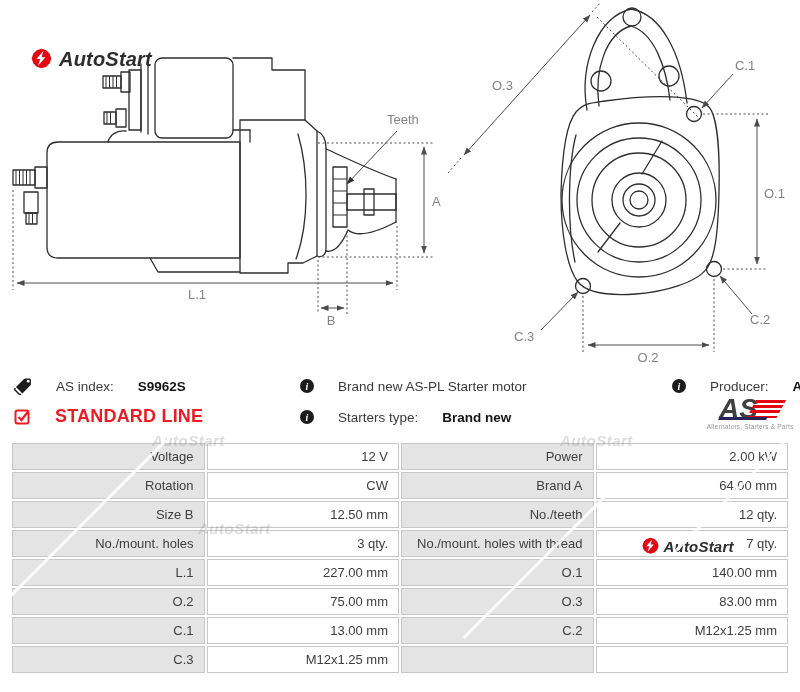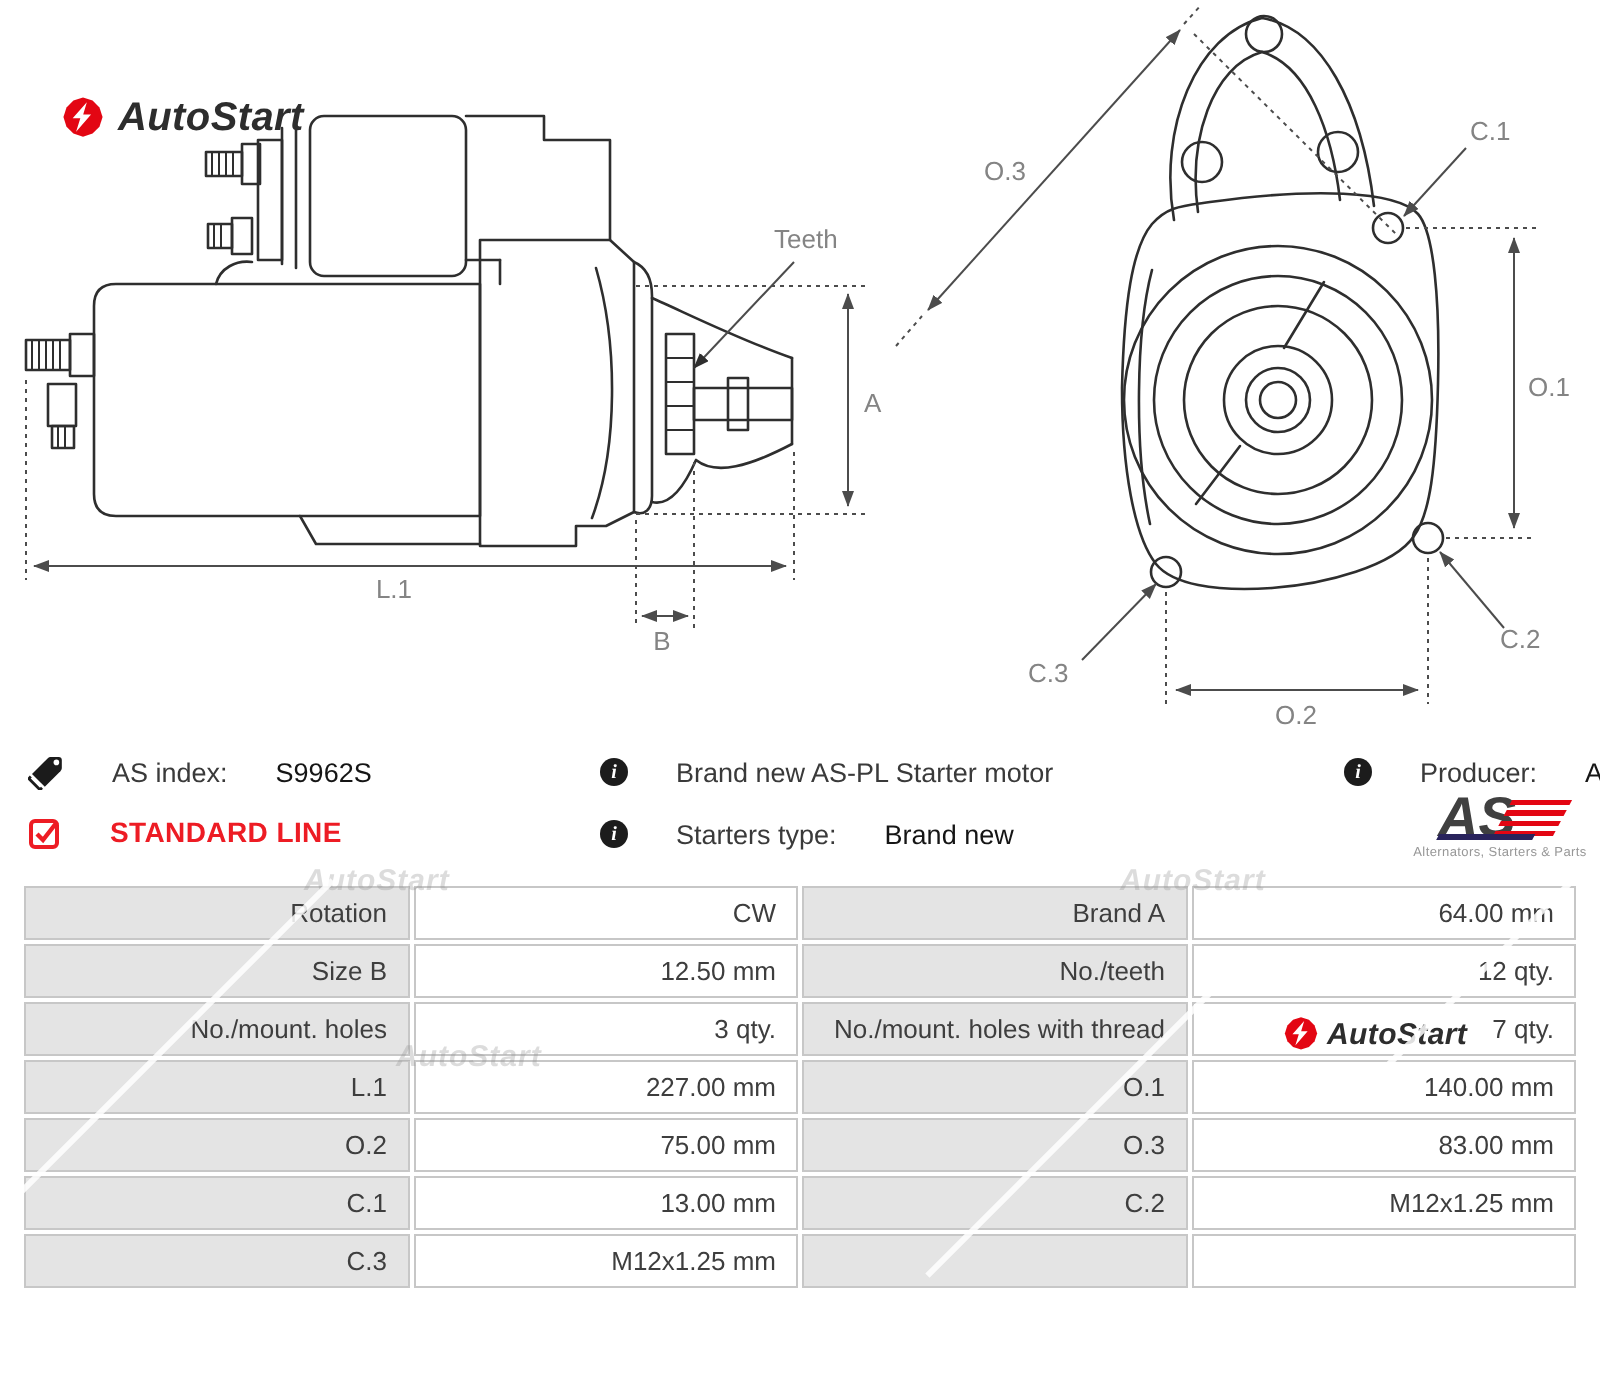--- a/index.html
+++ b/index.html
@@ -14,22 +14,22 @@
   .dot{fill:none;stroke:#4c4c4c;stroke-width:1;stroke-dasharray:2 2.5;}
   .dimtext{fill:#848484;font-size:13px;font-family:"Liberation Sans",sans-serif;}
 
   
   .brand{position:absolute;left:30px;top:48px;display:flex;align-items:center;gap:6px;}
   .brand-text{font-size:20px;font-weight:bold;font-style:italic;color:#2d2d2d;letter-spacing:.2px;}
 
   
   .info-item{position:absolute;display:flex;align-items:center;gap:24px;
              font-size:13.5px;color:#3a3a3a;height:18px;white-space:nowrap;}
-  .bold{font-weight:normal;color:#151515;}
-  .red-line{color:#ed1c24;font-weight:bold;font-size:14px;letter-spacing:.2px;}
+  .bold{font-weight:bold;color:#151515;}
+  .red-line{color:#ed1c24;font-weight:bold;font-size:18px;letter-spacing:.2px;}
   .ico-info{width:14px;height:14px;border-radius:50%;background:#1c1c1c;color:#fff;
             font-size:10px;font-weight:bold;display:flex;align-items:center;justify-content:center;
             font-family:"Liberation Serif",serif;font-style:italic;flex:0 0 auto;}
 
   
   .aspl{position:absolute;left:703px;top:394px;width:94px;text-align:center;}
   .aspl-main{position:relative;display:flex;align-items:flex-end;justify-content:center;height:27px;}
   .aspl-as{font-size:28px;font-weight:900;font-style:italic;color:#404040;line-height:25px;}
   .aspl-stripes{width:30px;height:19px;margin-left:-7px;margin-bottom:2px;
     background:repeating-linear-gradient(to bottom,#e30613 0 2.6px,rgba(0,0,0,0) 2.6px 5.2px);
@@ -261,20 +261,26 @@
   </div>
 
   <table class="spec">
     <colgroup>
         <col style="width:25%">
         <col style="width:25%">
         <col style="width:25%">
         <col style="width:25%">
       </colgroup>
     <tbody>
+      <tr>
+        <td class="lab">Voltage</td>
+        <td class="val">12 V</td>
+        <td class="lab">Power</td>
+        <td class="val">2.00 kW</td>
+      </tr>
       <tr>
         <td class="lab">Rotation</td>
         <td class="val">CW</td>
         <td class="lab">Brand A</td>
         <td class="val">64.00 mm</td>
       </tr>
       <tr>
         <td class="lab">Size B</td>
         <td class="val">12.50 mm</td>
         <td class="lab">No./teeth</td>

